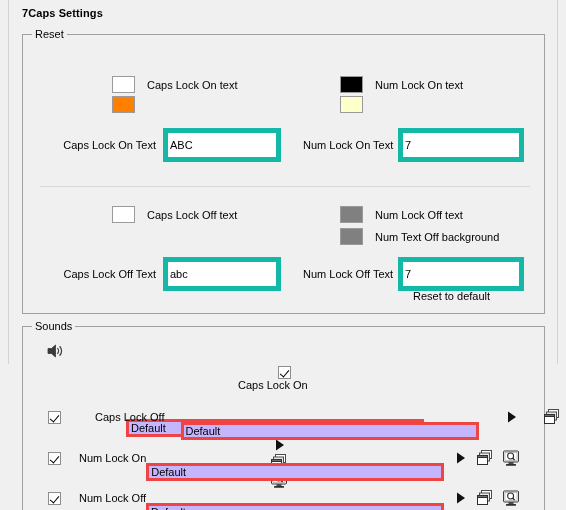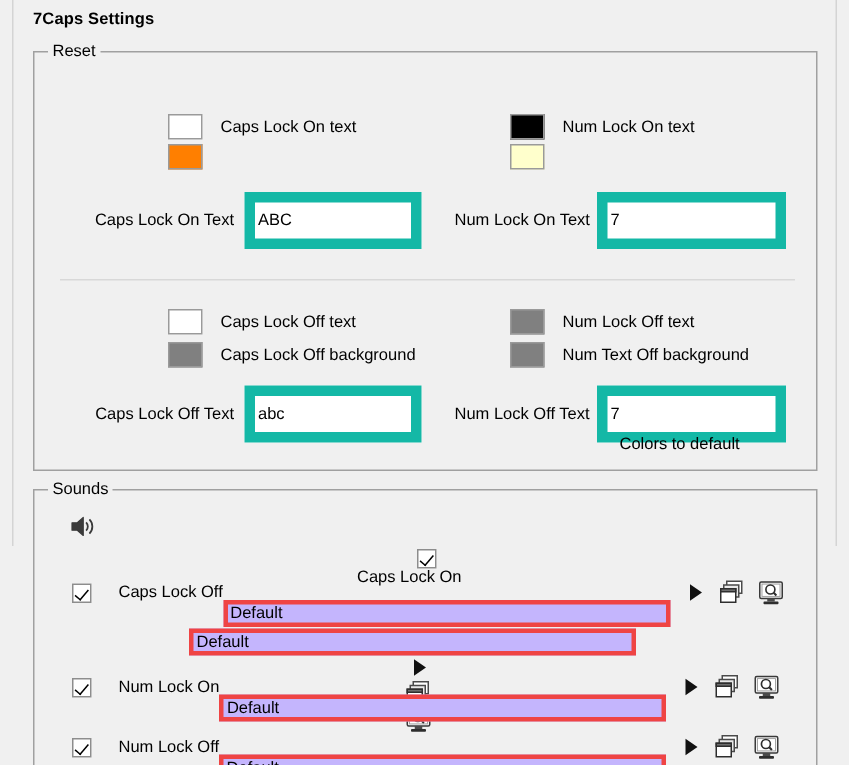--- a/index.html
+++ b/index.html
@@ -90,21 +90,21 @@
     display: flex;
     align-items: center;
   }
   .field-label {
     font-size: 11px;
     white-space: nowrap;
     text-align: right;
   }
   .textbox {
     height: 18px;
-    border: 7px solid #14b8a6;
+    border: 5px solid #14b8a6;
     background: #ffffff;
     font-family: "Liberation Sans", sans-serif;
     font-size: 11px;
     line-height: 16px;
     padding: 12px 2px;
     color: #000;
     outline: none;
     display: block;
   }
 
@@ -221,43 +221,39 @@
   </div>
   <div class="field-row" style="left:303px; top:128px;">
     <span class="field-label" style="width:88px;">Num Lock On Text</span>
     <input class="textbox" style="width: 126px; margin-left: 7px;" type="text" value="7">
   </div>
 
   <div class="swatch-row" style="left:112px; top:206px;">
     <div class="swatch" style="background: rgb(255, 255, 255);"></div>
     <span class="swatch-label">Caps Lock Off text</span>
   </div>
-  <div class="swatch-row" style="left:112px; top:228px;">
-    <div class="swatch" style="background: rgb(128, 128, 128);"></div>
-    <span class="swatch-label">Caps Lock Off background</span>
-  </div>
   <div class="field-row" style="left:60px; top:257px;">
     <span class="field-label" style="width:96px;">Caps Lock Off Text</span>
     <input class="textbox" style="width: 118px; margin-left: 7px;" type="text" value="abc">
   </div>
 
   <div class="swatch-row" style="left:340px; top:206px;">
     <div class="swatch" style="background: rgb(128, 128, 128);"></div>
     <span class="swatch-label">Num Lock Off text</span>
   </div>
   <div class="swatch-row" style="left:340px; top:228px;">
     <div class="swatch" style="background: rgb(128, 128, 128);"></div>
     <span class="swatch-label">Num Text Off background</span>
   </div>
   <div class="field-row" style="left:303px; top:257px;">
     <span class="field-label" style="width:88px;">Num Lock Off Text</span>
     <input class="textbox" style="width: 126px; margin-left: 7px;" type="text" value="7">
   </div>
 
-  <div id="reset-link">Colors to default</div>
+  <div id="reset-link">Reset to default</div>
 
   <div class="groupbox" id="grp-sounds">
     <span class="gb-label">Sounds</span>
   </div>
 
   <div id="speaker-icon">
     <svg viewBox="0 0 20 18" width="20" height="18">
       <path d="M3 6.5 L6.5 6.5 L10.5 3 L10.5 15 L6.5 11.5 L3 11.5 Z" fill="#3a3a3a" stroke="#3a3a3a" stroke-width="0.8" stroke-linejoin="round"></path>
       <path d="M12.4 6.2 A4 4 0 0 1 12.4 11.8" fill="none" stroke="#3a3a3a" stroke-width="1.2"></path>
       <path d="M14.6 4.3 A6.6 6.6 0 0 1 14.6 13.7" fill="none" stroke="#3a3a3a" stroke-width="1.2"></path>
@@ -286,21 +282,21 @@
           <svg viewBox="0 0 18 18" width="18" height="18">
             <rect x="1.5" y="2" width="15" height="11" rx="1" fill="#f2f2f2" stroke="#3a3a3a"></rect>
             <rect x="3" y="3.4" width="12" height="8.2" fill="#ffffff" stroke="#9a9a9a" stroke-width="0.6"></rect>
             <circle cx="8.6" cy="7" r="3" fill="#fff" stroke="#2e2e2e" stroke-width="1.1"></circle>
             <line x1="10.8" y1="9.2" x2="12.6" y2="11" stroke="#2e2e2e" stroke-width="1.4"></line>
             <rect x="6.5" y="13" width="5" height="2" fill="#4a4a4a"></rect>
             <rect x="4" y="15" width="10" height="1.8" rx="0.6" fill="#2e2e2e"></rect>
           </svg>
         </div>
       </div>
-      <div class="sound-row" style="top: 384px;">
+      <div class="sound-row" style="top: 406px; gap: 16px;">
         <div class="cb checked"></div>
         <span class="sound-label">Caps Lock Off</span>
         <input class="sound-box" type="text" value="Default" style="">
         <div class="play-btn">
           <svg viewBox="0 0 14 16" width="14" height="16">
             <path d="M3 2.5 L11 8 L3 13.5 Z" fill="#111"></path>
           </svg>
         </div>
         <div class="icon-btn">
           <svg viewBox="0 0 18 18" width="18" height="18">

